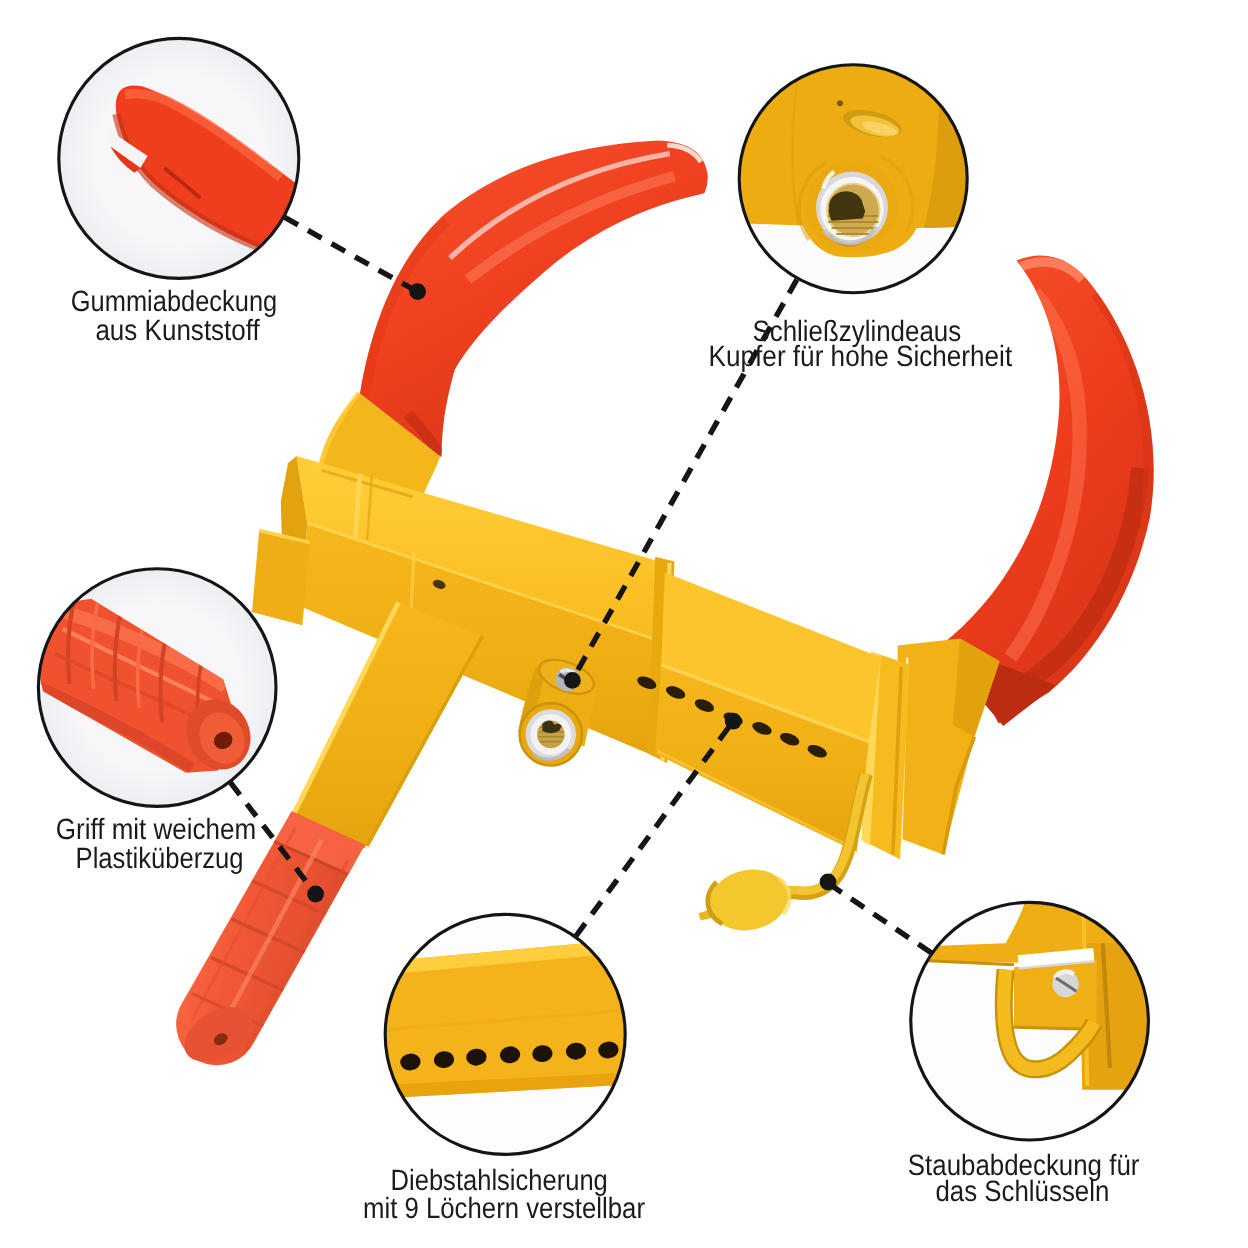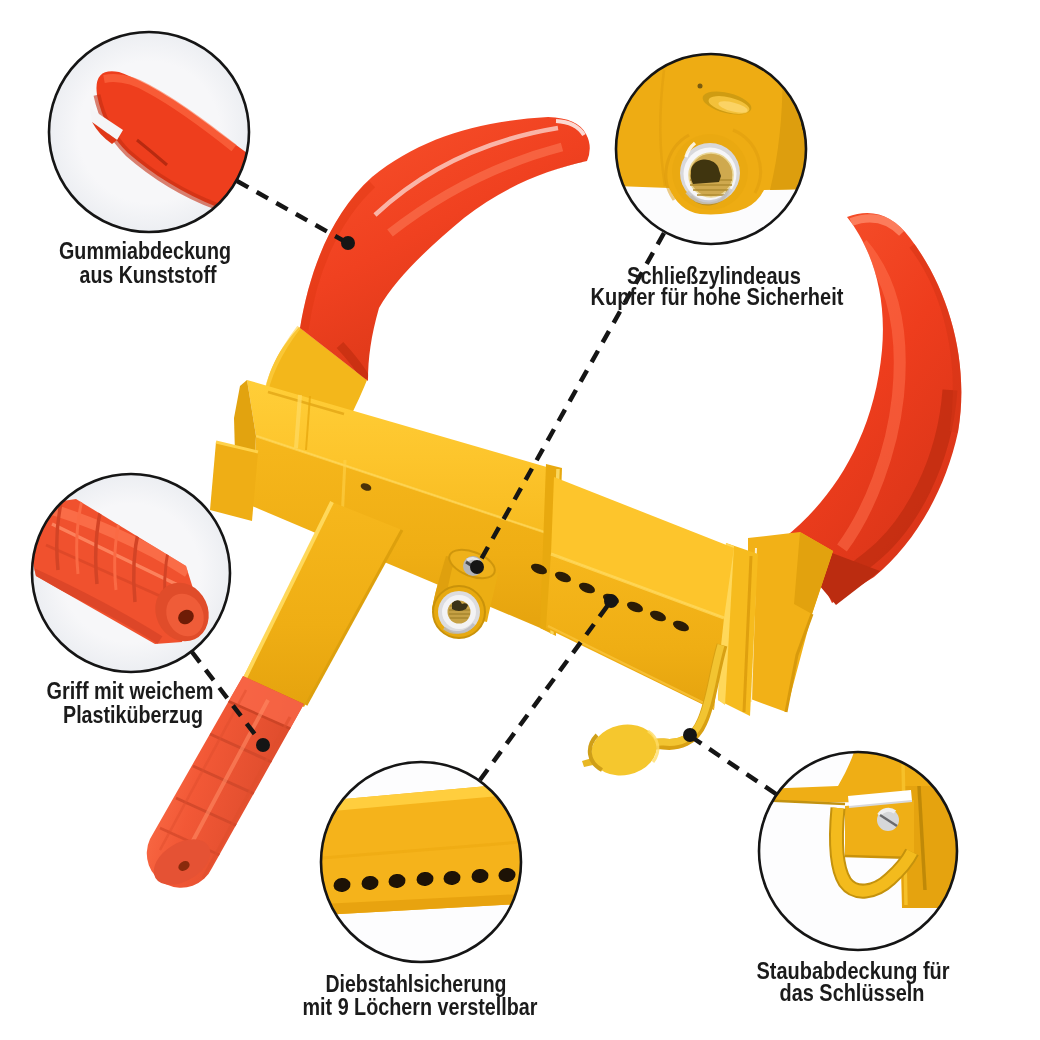--- a/index.html
+++ b/index.html
@@ -1,16 +1,16 @@
 <!DOCTYPE html>
 <html><head>
 <meta charset="utf-8">
 <style>
 html,body{margin:0;padding:0;background:#ffffff;}
-#stage{position:relative;width:1040px;height:1040px;background:#ffffff;overflow:hidden;font-family:"Liberation Sans",sans-serif;font-weight:bold;}
+#stage{position:relative;width:1040px;height:1040px;background:#ffffff;overflow:hidden;font-family:"Liberation Sans",sans-serif;}
 svg{position:absolute;left:0;top:0;}
 </style>
 </head>
 <body>
 <div id="stage">
 <svg width="1040" height="1040" viewBox="0 0 1040 1040">
 <defs>
   <linearGradient id="barTopL" x1="0" y1="0" x2="0" y2="1">
     <stop offset="0" stop-color="#ffce38"></stop>
           <stop offset="0.5" stop-color="#fdc52c"></stop>

